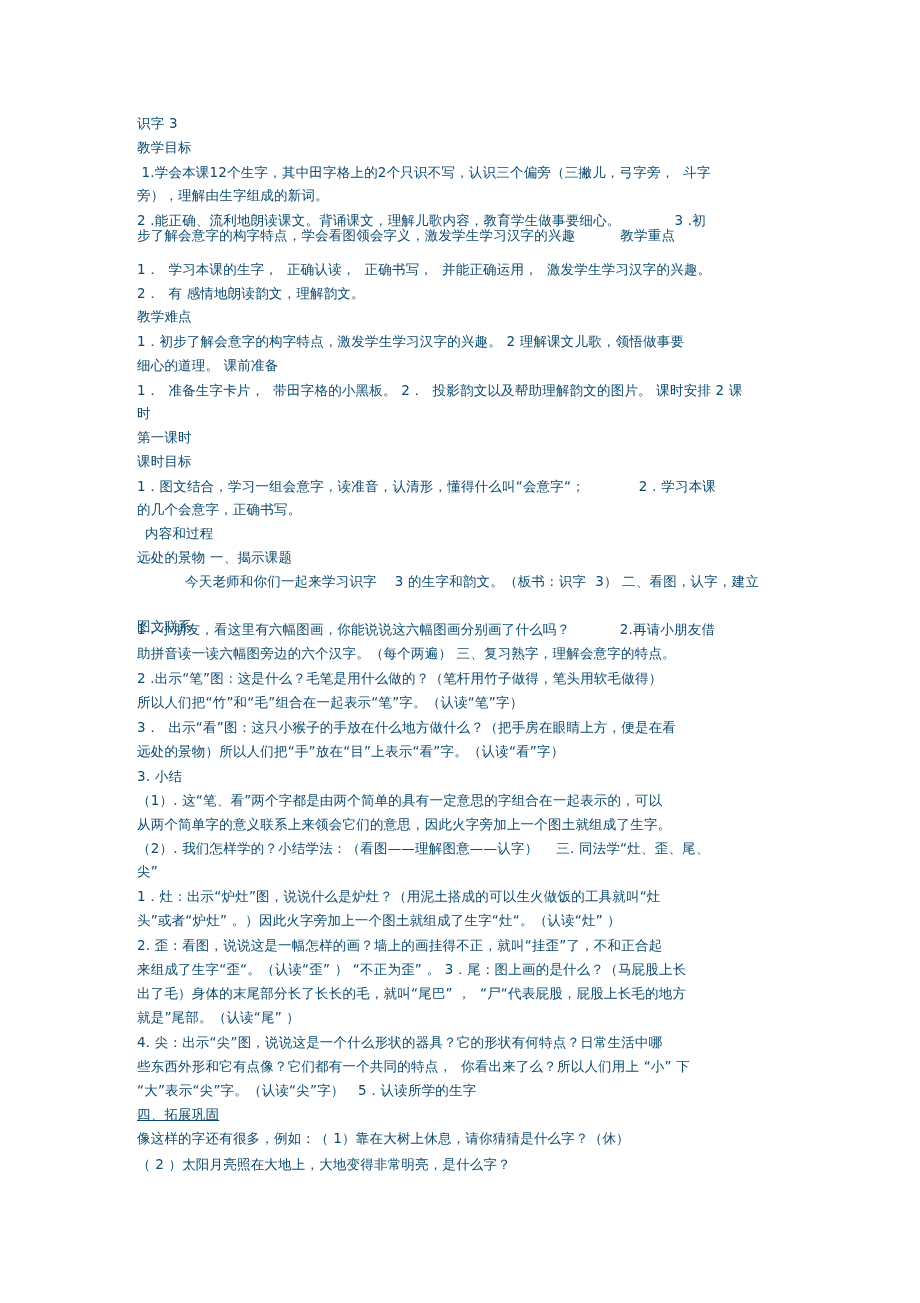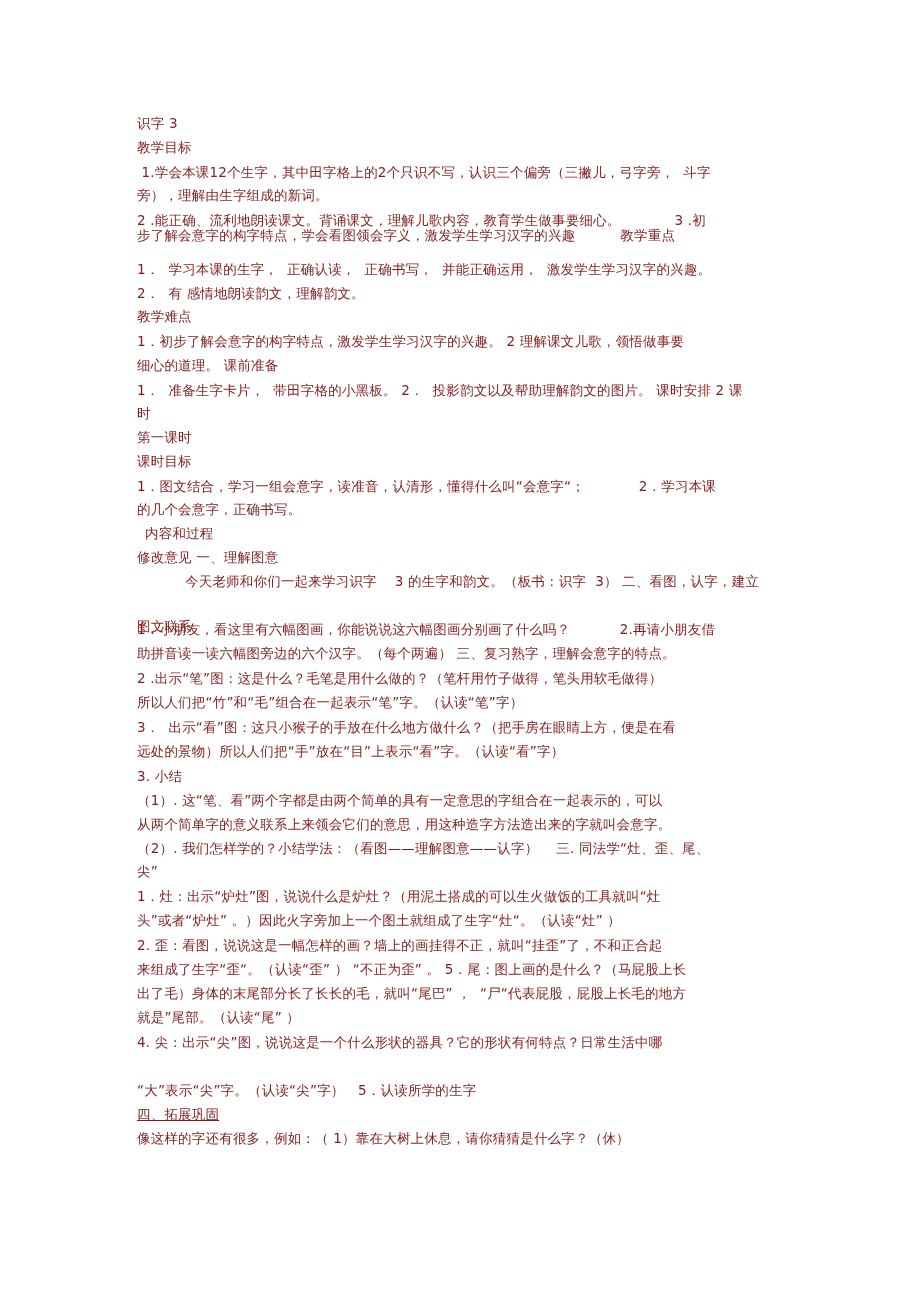--- a/index.html
+++ b/index.html
@@ -1,20 +1,20 @@
 <!DOCTYPE html>
 <html><head>
 <meta charset="utf-8">
 <style>
   html, body { margin: 0; padding: 0; background: #ffffff; }
   body { width: 920px; height: 1303px; position: relative; overflow: hidden;
          font-family: "DejaVu Sans", "Liberation Sans", sans-serif; color: #111; }
   .page { position: absolute; left: 0; top: 0; width: 920px; height: 1303px; }
   .ln { position: absolute; left: 137px; font-size: 13.5px; line-height: 18px;
-        white-space: pre; color: #7f1d1d; letter-spacing: 0.2px; }
+        white-space: pre; color: #0c4a6e; letter-spacing: 0.2px; }
 </style>
 </head>
 <body>
 
 <div class="page" id="page">
     <div class="ln" style="top: 114px;">识字 3</div>
     <div class="ln" style="top: 138px;">教学目标</div>
     <div class="ln" style="top: 163px;"> 1.学会本课12个生字，其中田字格上的2个只识不写，认识三个偏旁（三撇儿，弓字旁，  斗字</div>
     <div class="ln" style="top: 186px;">旁），理解由生字组成的新词。</div>
     <div class="ln" style="top: 211px;">2 .能正确、流利地朗读课文。背诵课文，理解儿歌内容，教育学生做事要细心。            3 .初</div>
@@ -24,37 +24,39 @@
     <div class="ln" style="top: 307px;">教学难点</div>
     <div class="ln" style="top: 332px;">1．初步了解会意字的构字特点，激发学生学习汉字的兴趣。 2 理解课文儿歌，领悟做事要</div>
     <div class="ln" style="top: 356px;">细心的道理。 课前准备</div>
     <div class="ln" style="top: 381px;">1．  准备生字卡片，  带田字格的小黑板。 2．  投影韵文以及帮助理解韵文的图片。 课时安排 2 课</div>
     <div class="ln" style="top: 404px;">时</div>
     <div class="ln" style="top: 428px;">第一课时</div>
     <div class="ln" style="top: 452px;">课时目标</div>
     <div class="ln" style="top: 477px;">1．图文结合，学习一组会意字，读准音，认清形，懂得什么叫“会意字“；            2．学习本课</div>
     <div class="ln" style="top: 500px;">的几个会意字，正确书写。</div>
     <div class="ln" style="top: 524px; margin-left: 8px;">内容和过程</div>
-    <div class="ln" style="top: 548px;">修改意见 一、理解图意</div>
+    <div class="ln" style="top: 548px;">远处的景物 一、揭示课题</div>
     <div class="ln" style="top: 572px; margin-left: 48px;">今天老师和你们一起来学习识字    3 的生字和韵文。（板书：识字  3） 二、看图，认字，建立</div>
     <div class="ln" style="top: 617px;">图文联系</div>
     <div class="ln" style="top: 620px;">1 . 小朋友，看这里有六幅图画，你能说说这六幅图画分别画了什么吗？           2.再请小朋友借</div>
     <div class="ln" style="top: 644px;">助拼音读一读六幅图旁边的六个汉字。（每个两遍） 三、复习熟字，理解会意字的特点。</div>
     <div class="ln" style="top: 669px;">2 .出示“笔”图：这是什么？毛笔是用什么做的？（笔杆用竹子做得，笔头用软毛做得）</div>
     <div class="ln" style="top: 693px;">所以人们把“竹”和“毛”组合在一起表示“笔”字。（认读“笔”字）</div>
     <div class="ln" style="top: 718px;">3．  出示“看”图：这只小猴子的手放在什么地方做什么？（把手房在眼睛上方，便是在看</div>
     <div class="ln" style="top: 742px;">远处的景物）所以人们把“手”放在“目”上表示“看”字。（认读“看”字）</div>
     <div class="ln" style="top: 767px;">3. 小结</div>
     <div class="ln" style="top: 791px;">（1）. 这“笔、看”两个字都是由两个简单的具有一定意思的字组合在一起表示的，可以</div>
-    <div class="ln" style="top: 815px;">从两个简单字的意义联系上来领会它们的意思，用这种造字方法造出来的字就叫会意字。</div>
+    <div class="ln" style="top: 815px;">从两个简单字的意义联系上来领会它们的意思，因此火字旁加上一个图土就组成了生字。</div>
     <div class="ln" style="top: 839px;">（2）. 我们怎样学的？小结学法：（看图——理解图意——认字）    三. 同法学“灶、歪、尾、</div>
     <div class="ln" style="top: 862px;">尖”</div>
     <div class="ln" style="top: 887px;">1．灶：出示“炉灶”图，说说什么是炉灶？（用泥土搭成的可以生火做饭的工具就叫“灶</div>
     <div class="ln" style="top: 911px;">头”或者“炉灶” 。）因此火字旁加上一个图土就组成了生字“灶“。（认读“灶” ）</div>
     <div class="ln" style="top: 936px;">2. 歪：看图，说说这是一幅怎样的画？墙上的画挂得不正，就叫“挂歪”了，不和正合起</div>
-    <div class="ln" style="top: 960px;">来组成了生字“歪“。（认读“歪” ） “不正为歪” 。 5．尾：图上画的是什么？（马屁股上长</div>
+    <div class="ln" style="top: 960px;">来组成了生字“歪“。（认读“歪” ） “不正为歪” 。 3．尾：图上画的是什么？（马屁股上长</div>
     <div class="ln" style="top: 984px;">出了毛）身体的末尾部分长了长长的毛，就叫“尾巴” ，  “尸“代表屁股，屁股上长毛的地方</div>
     <div class="ln" style="top: 1008px;">就是”尾部。（认读“尾” ）</div>
     <div class="ln" style="top: 1033px;">4. 尖：出示“尖”图，说说这是一个什么形状的器具？它的形状有何特点？日常生活中哪</div>
+    <div class="ln" style="top: 1057px;">些东西外形和它有点像？它们都有一个共同的特点，  你看出来了么？所以人们用上 “小” 下</div>
     <div class="ln" style="top: 1081px;">“大”表示“尖”字。（认读“尖”字）   5．认读所学的生字</div>
     <div class="ln" style="top: 1105px; text-decoration: underline;">四、拓展巩固</div>
     <div class="ln" style="top: 1129px;">像这样的字还有很多，例如：（ 1）靠在大树上休息，请你猜猜是什么字？（休）</div>
+    <div class="ln" style="top: 1155px;">（ 2 ）太阳月亮照在大地上，大地变得非常明亮，是什么字？</div>
   </div>
 
 </body></html>

